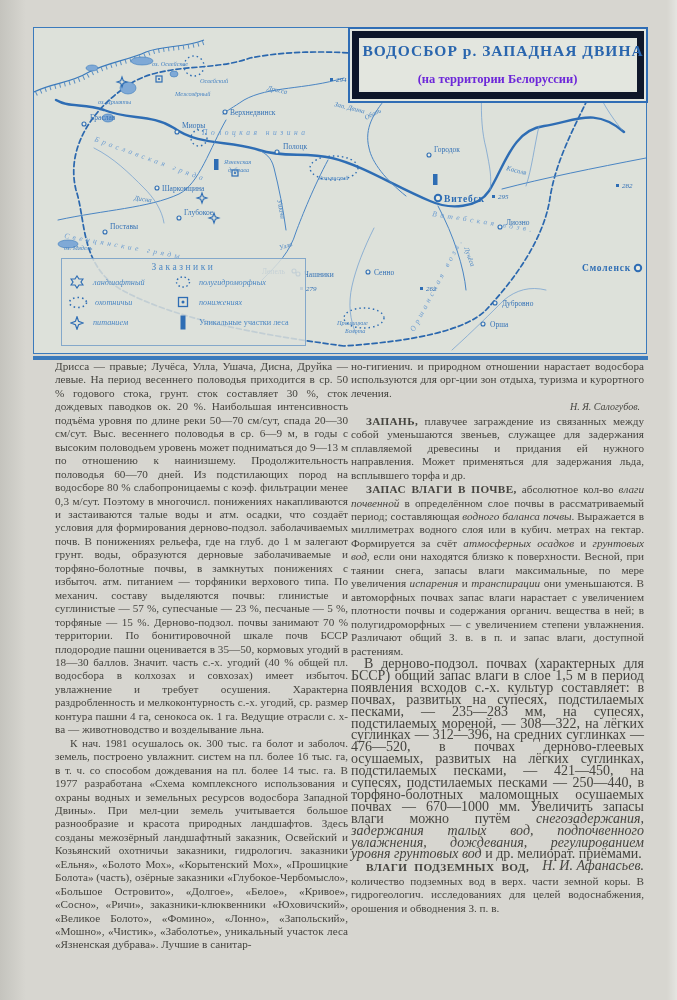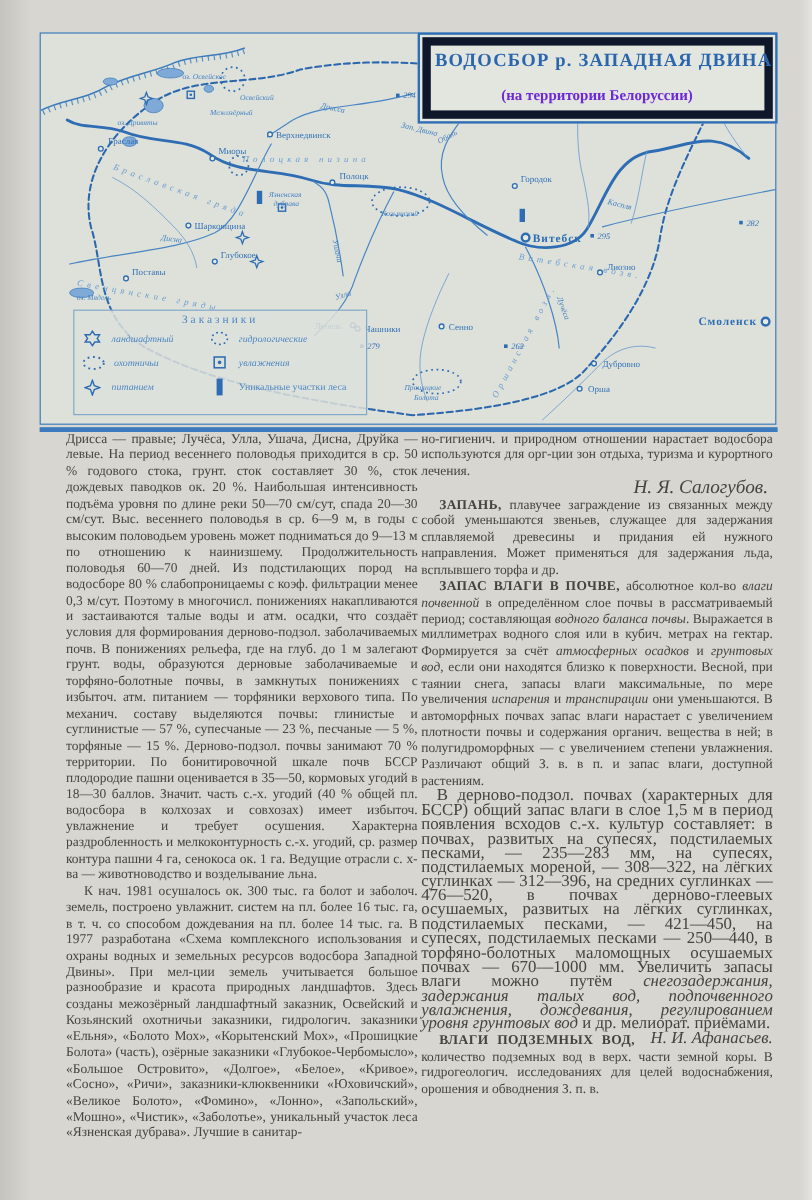--- a/index.html
+++ b/index.html
@@ -68,21 +68,21 @@
   .lg-ic{flex:0 0 18px;display:flex;justify-content:center;}
 
   
   .col{position:absolute;top:360px;width:293px;font-size:11.2px;line-height:13.45px;text-align:justify;color:#45443f;}
   .col-left{left:55px;}
   .col-right{left:351px;}
   .col p{margin:0;}
   .col p.ind{text-indent:15px;}
   .col p.entry{text-indent:15px;margin-top:1px;}
   .petit{font-size:14px;line-height:11.9px;text-indent:13px;margin-top:1px;}
-  .sig-line{text-align:right;font-style:italic;font-size:16px;padding-right:4px;}
+  .sig-line{text-align:right;font-style:italic;font-size:10px;padding-right:4px;}
   span.b{font-weight:bold;letter-spacing:.4px;}
   span.i{font-style:italic;}
   span.sigf{float:right;font-style:italic;}
 </style>
 </head>
 <body>
 
 <div class="map-frame">
   <svg id="map-svg" viewBox="0 0 612 325" xmlns="http://www.w3.org/2000/svg">
 
@@ -222,38 +222,38 @@
             </svg>
         </span>
         <span class="lbl">ландшафтный</span>
       </div>
       <div class="lg-item">
         <span class="lg-ic">
           <svg width="16" height="14" viewBox="0 0 16 14">
               <ellipse cx="8" cy="7" rx="6.5" ry="5" fill="none" stroke="#2e6db4" stroke-width="1.4" stroke-dasharray="1.5 2.5"></ellipse>
             </svg>
         </span>
-        <span class="lbl">гидрологические</span>
+        <span class="lbl">полугидроморфных</span>
       </div>
       <div class="lg-item">
         <span class="lg-ic">
           <svg width="20" height="13" viewBox="0 0 20 13">
               <ellipse cx="10" cy="6.5" rx="8.5" ry="5" fill="none" stroke="#2e6db4" stroke-width="1.6" stroke-dasharray="1.5 3"></ellipse>
             </svg>
         </span>
         <span class="lbl">охотничьи</span>
       </div>
       <div class="lg-item">
         <span class="lg-ic">
           <svg width="12" height="12" viewBox="0 0 12 12">
               <rect x="1.5" y="1.5" width="9" height="9" fill="none" stroke="#2e6db4" stroke-width="1.3"></rect>
               <circle cx="6" cy="6" r="1.5" fill="#2e6db4"></circle>
             </svg>
         </span>
-        <span class="lbl">увлажнения</span>
+        <span class="lbl">понижениях</span>
       </div>
       <div class="lg-item">
         <span class="lg-ic">
           <svg width="14" height="14" viewBox="0 0 14 14">
               <path d="M7,0.8 L8.6,5.4 L13.2,7 L8.6,8.6 L7,13.2 L5.4,8.6 L0.8,7 L5.4,5.4 Z" fill="none" stroke="#2e6db4" stroke-width="1.2"></path>
             </svg>
         </span>
         <span class="lbl">питанием</span>
       </div>
       <div class="lg-item">

